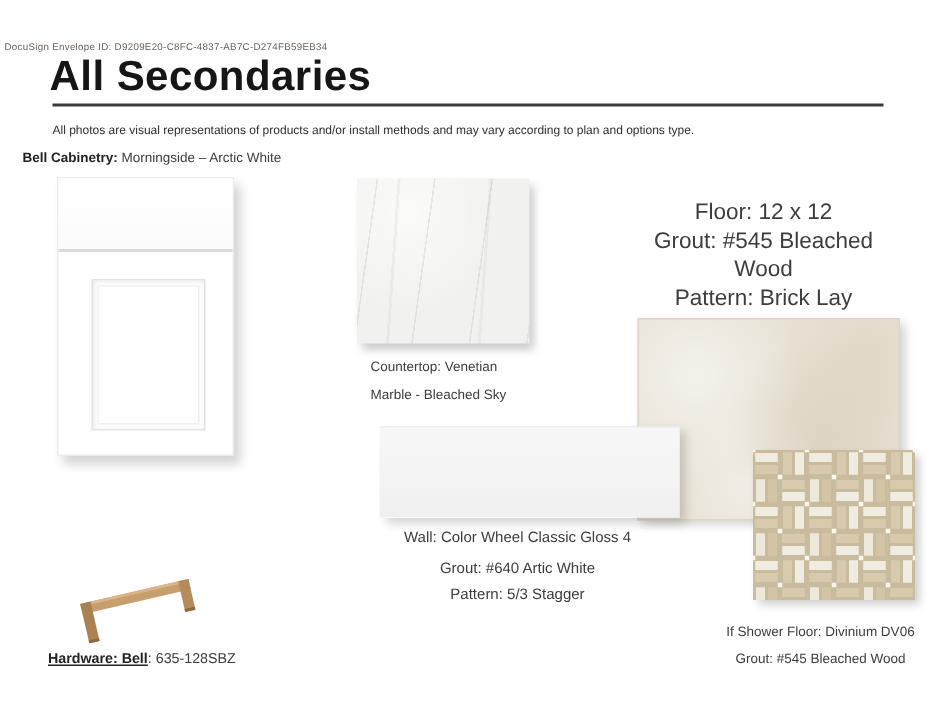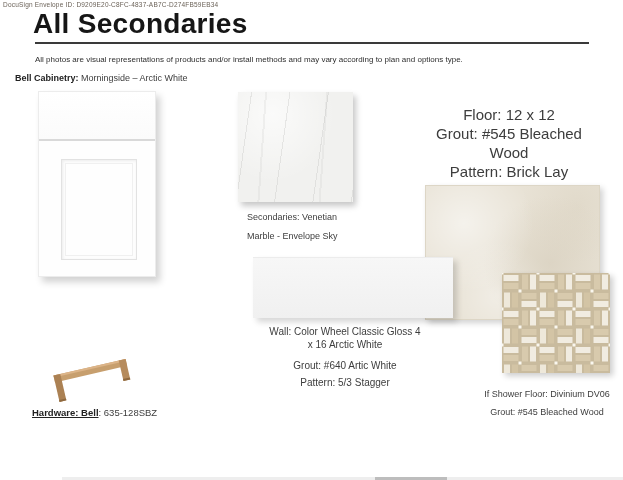--- a/index.html
+++ b/index.html
@@ -2,21 +2,21 @@
 <html><head>
 <meta charset="utf-8">
 <style>
   html,body{margin:0;padding:0;}
   body{
     width:623px;height:480px;position:relative;overflow:hidden;
     background:#ffffff;
     font-family:"Liberation Sans", sans-serif;
     color:#3d3d3d;
   }
-  .abs{position:absolute;}
+  .abs{position:absolute;margin-top:27px;}
 
   
   .envelope{left:3px;top:1px;font-size:6.5px;color:#6b6258;letter-spacing:.2px;white-space:nowrap;}
   .title{left:33px;top:8px;font-size:28px;font-weight:bold;color:#161616;letter-spacing:.3px;}
   .title-rule{left:35px;top:42px;width:554px;height:2px;background:#3a3a3a;}
   .disclaimer{left:35px;top:55px;width:554px;text-align:left;font-size:8px;font-weight:normal;color:#2e2e2e;}
 
   
   .cab-label{left:15px;top:73px;font-size:9px;}
   .cab-label b{color:#222;}
@@ -108,35 +108,34 @@
   <div class="drawer"></div>
   <div class="door">
     <div class="panel-outer">
       <div class="panel-inner"></div>
     </div>
   </div>
 </div>
 
 <div class="abs countertop"></div>
 <div class="abs ct-text">
-  <div>Secondaries: Venetian</div>
-  <div>Marble -  Envelope Sky</div>
+  <div>Countertop: Venetian</div>
+  <div>Marble -  Bleached Sky</div>
 </div>
 
 <div class="abs floor-text">
   <div>Floor: 12 x 12</div>
   <div>Grout: #545 Bleached Wood</div>
   <div>Pattern: Brick Lay</div>
 </div>
 <div class="abs floor-tile"></div>
 
 <div class="abs wall-tile"></div>
 <div class="abs wall-text">
   <div class="l12">Wall: Color Wheel Classic Gloss 4</div>
-  <div class="l12">x 16 Arctic White</div>
   <div class="l3">Grout: #640 Artic White</div>
   <div class="l4">Pattern: 5/3 Stagger</div>
 </div>
 
 <div class="abs mosaic">
   <svg viewBox="0 0 108 100" preserveAspectRatio="none">
     <defs>
       <pattern id="bw" width="36" height="36" patternUnits="userSpaceOnUse">
         <rect width="36" height="36" fill="#c9bb9e"></rect>
 

